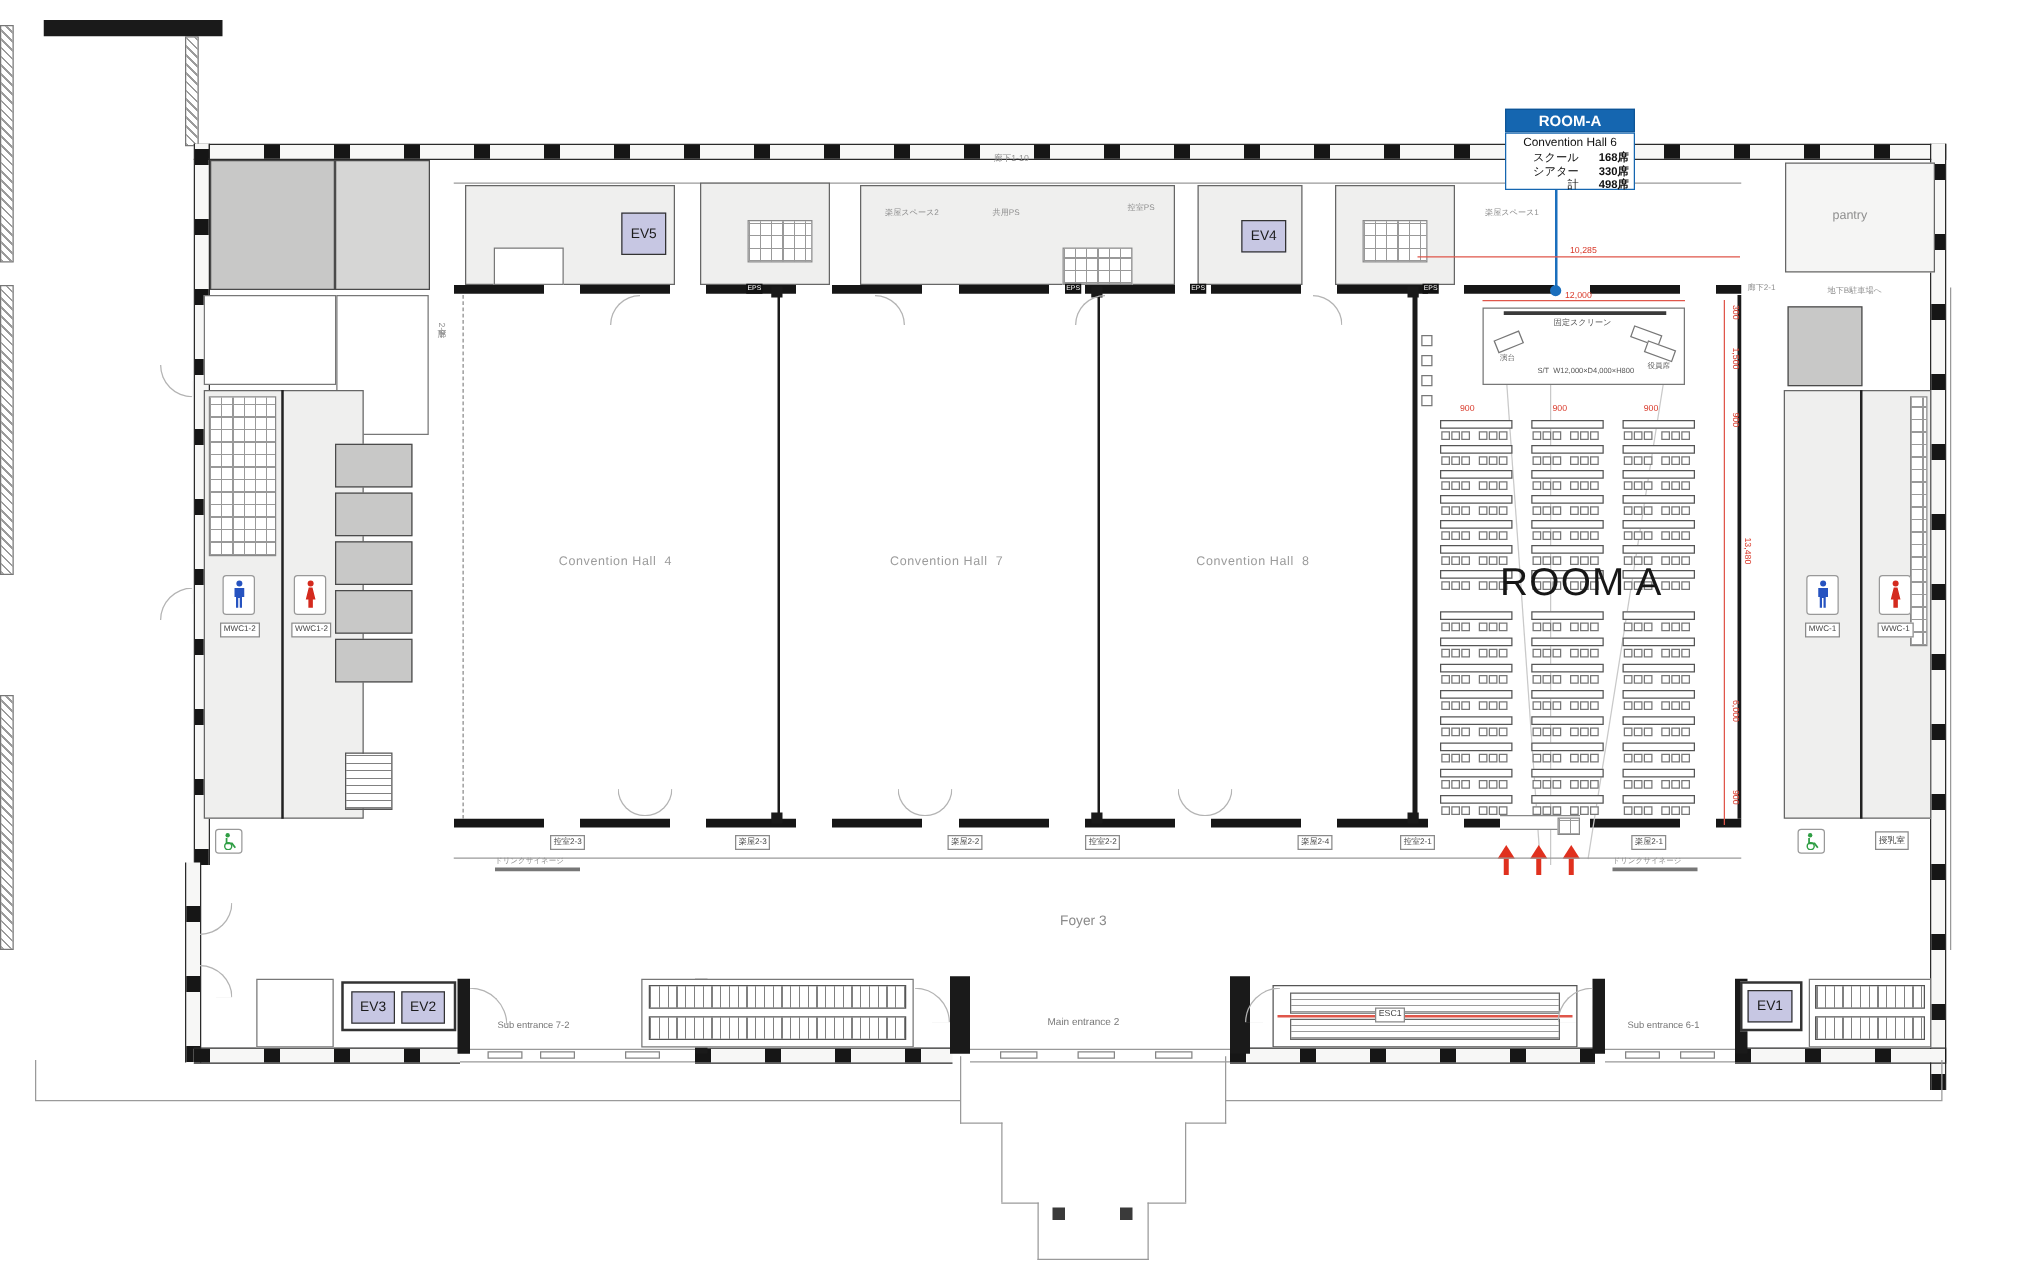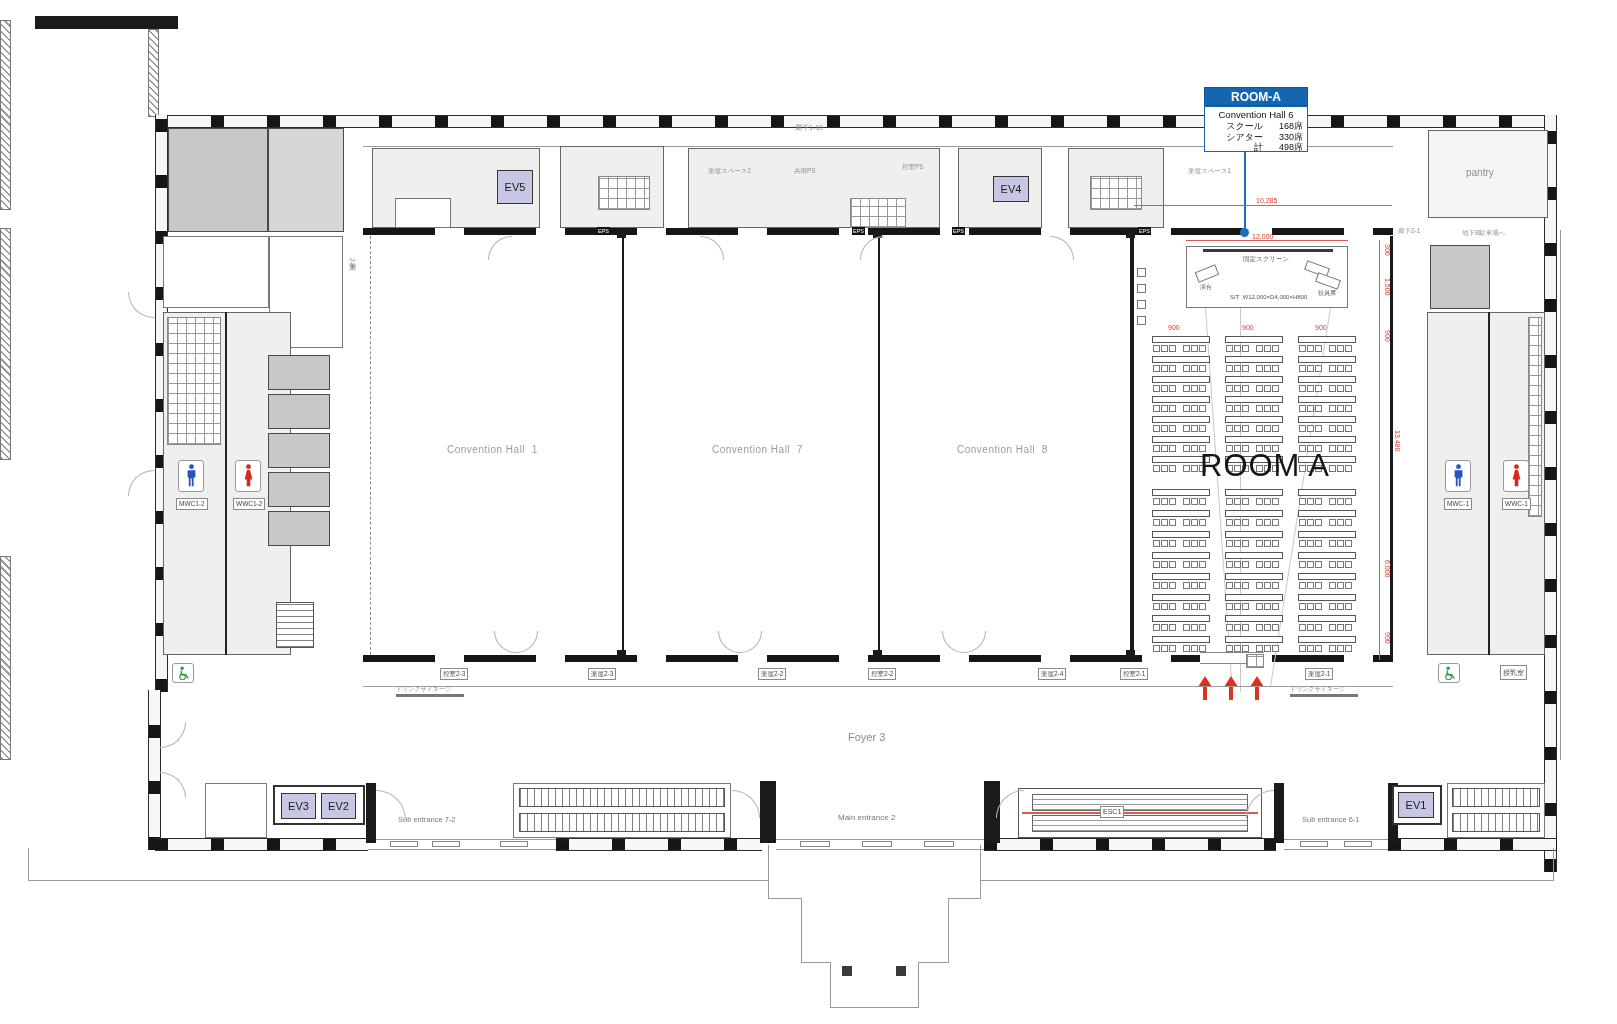--- a/index.html
+++ b/index.html
@@ -27,21 +27,21 @@
   .dimV{position:absolute;color:#d93a2b;font-size:7px;writing-mode:vertical-rl;white-space:nowrap;line-height:1;}
   .redline{position:absolute;background:#e0564a;}
   .blueline{position:absolute;background:#1a6fbd;}
   .bluedot{position:absolute;width:9px;height:9px;border-radius:50%;background:#1a6fbd;}
   
   .callout-head{position:absolute;background:#1566b0;border:1.5px solid #0e5496;color:#fff;font-weight:bold;font-size:12px;display:flex;align-items:center;justify-content:center;box-sizing:border-box;}
   .callout-body{position:absolute;background:#fff;border:1.5px solid #1566b0;color:#111;font-size:9px;box-sizing:border-box;padding:2px 4px;}
   .callout-sub{text-align:center;font-size:9.5px;margin-bottom:1px;}
   .crow{display:flex;justify-content:flex-end;gap:8px;line-height:10.5px;}
   .crow .k{text-align:right;}
-  .crow .v{width:32px;text-align:right;}
+  .crow .v{width:32px;text-align:right;font-weight:bold;}
   .evbox{position:absolute;background:#c7c7e3;border:1.5px solid #333;color:#1b1b1b;font-size:11px;display:flex;align-items:center;justify-content:center;box-sizing:border-box;}
   .icon{position:absolute;border:1px solid #999;border-radius:3px;background:#fff;display:flex;align-items:center;justify-content:center;box-sizing:border-box;}
   .arc{position:absolute;box-sizing:border-box;}
   .arc.tl{border-top:1px solid #b3b3b3;border-left:1px solid #b3b3b3;border-radius:100% 0 0 0;}
   .arc.tr{border-top:1px solid #b3b3b3;border-right:1px solid #b3b3b3;border-radius:0 100% 0 0;}
   .arc.bl{border-bottom:1px solid #b3b3b3;border-left:1px solid #b3b3b3;border-radius:0 0 0 100%;}
   .arc.br{border-bottom:1px solid #b3b3b3;border-right:1px solid #b3b3b3;border-radius:0 0 100% 0;}
   .sight{position:absolute;width:1px;background:#c9c9c9;transform-origin:top center;}
   .seat-table{position:absolute;border:1px solid #555;background:#fff;box-sizing:border-box;}
   .seat-chair{position:absolute;border:1px solid #777;background:#fff;box-sizing:border-box;}
@@ -195,21 +195,21 @@
   <div class="solid" style="left:873px;top:229px;width:9px;height:9px;"></div>
   <div class="solid" style="left:1126px;top:229px;width:9px;height:9px;"></div>
   <div class="solid" style="left:617px;top:650px;width:9px;height:9px;"></div>
   <div class="solid" style="left:873px;top:650px;width:9px;height:9px;"></div>
   <div class="solid" style="left:1126px;top:650px;width:9px;height:9px;"></div>
   <div class="epschip" style="left:597px;top:227px;">EPS</div>
   <div class="epschip" style="left:852px;top:227px;">EPS</div>
   <div class="epschip" style="left:952px;top:227px;">EPS</div>
   <div class="epschip" style="left:1138px;top:227px;">EPS</div>
 
-  <div class="halllbl" style="left:447px;top:444px;">Convention Hall  1</div>
+  <div class="halllbl" style="left:447px;top:444px;">Convention Hall  4</div>
   <div class="halllbl" style="left:712px;top:444px;">Convention Hall  7</div>
   <div class="halllbl" style="left:957px;top:444px;">Convention Hall  8</div>
   <div class="roomA" style="left:1200px;top:448px;">ROOM A</div>
 
   <div class="callout-head" style="left:1204px;top:87px;width:104px;height:19px;">
       <span>ROOM-A</span>
     </div>
   <div class="callout-body" style="left:1204px;top:106px;width:104px;height:46px;">
     <div class="callout-sub">Convention Hall 6</div>
     <div class="crow">

